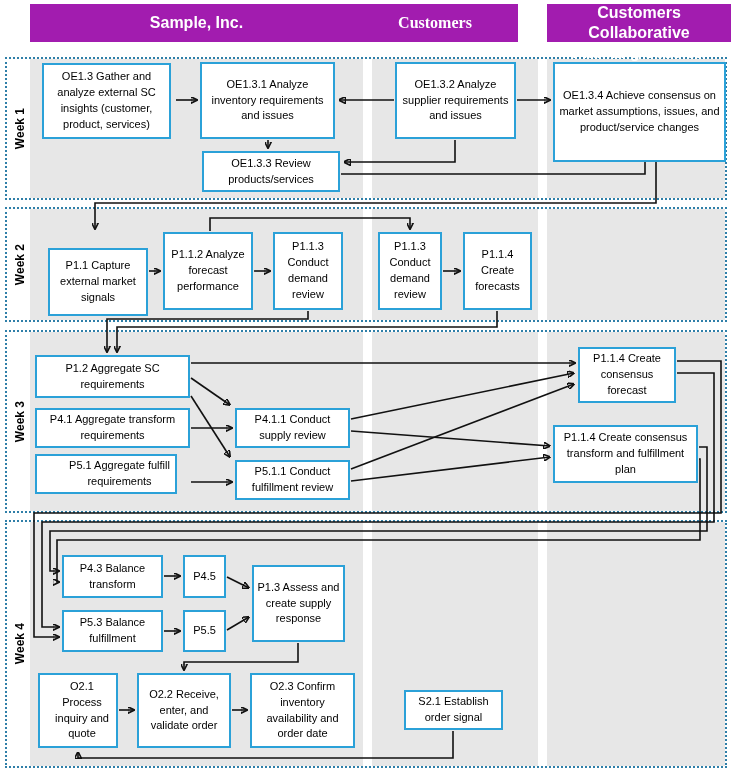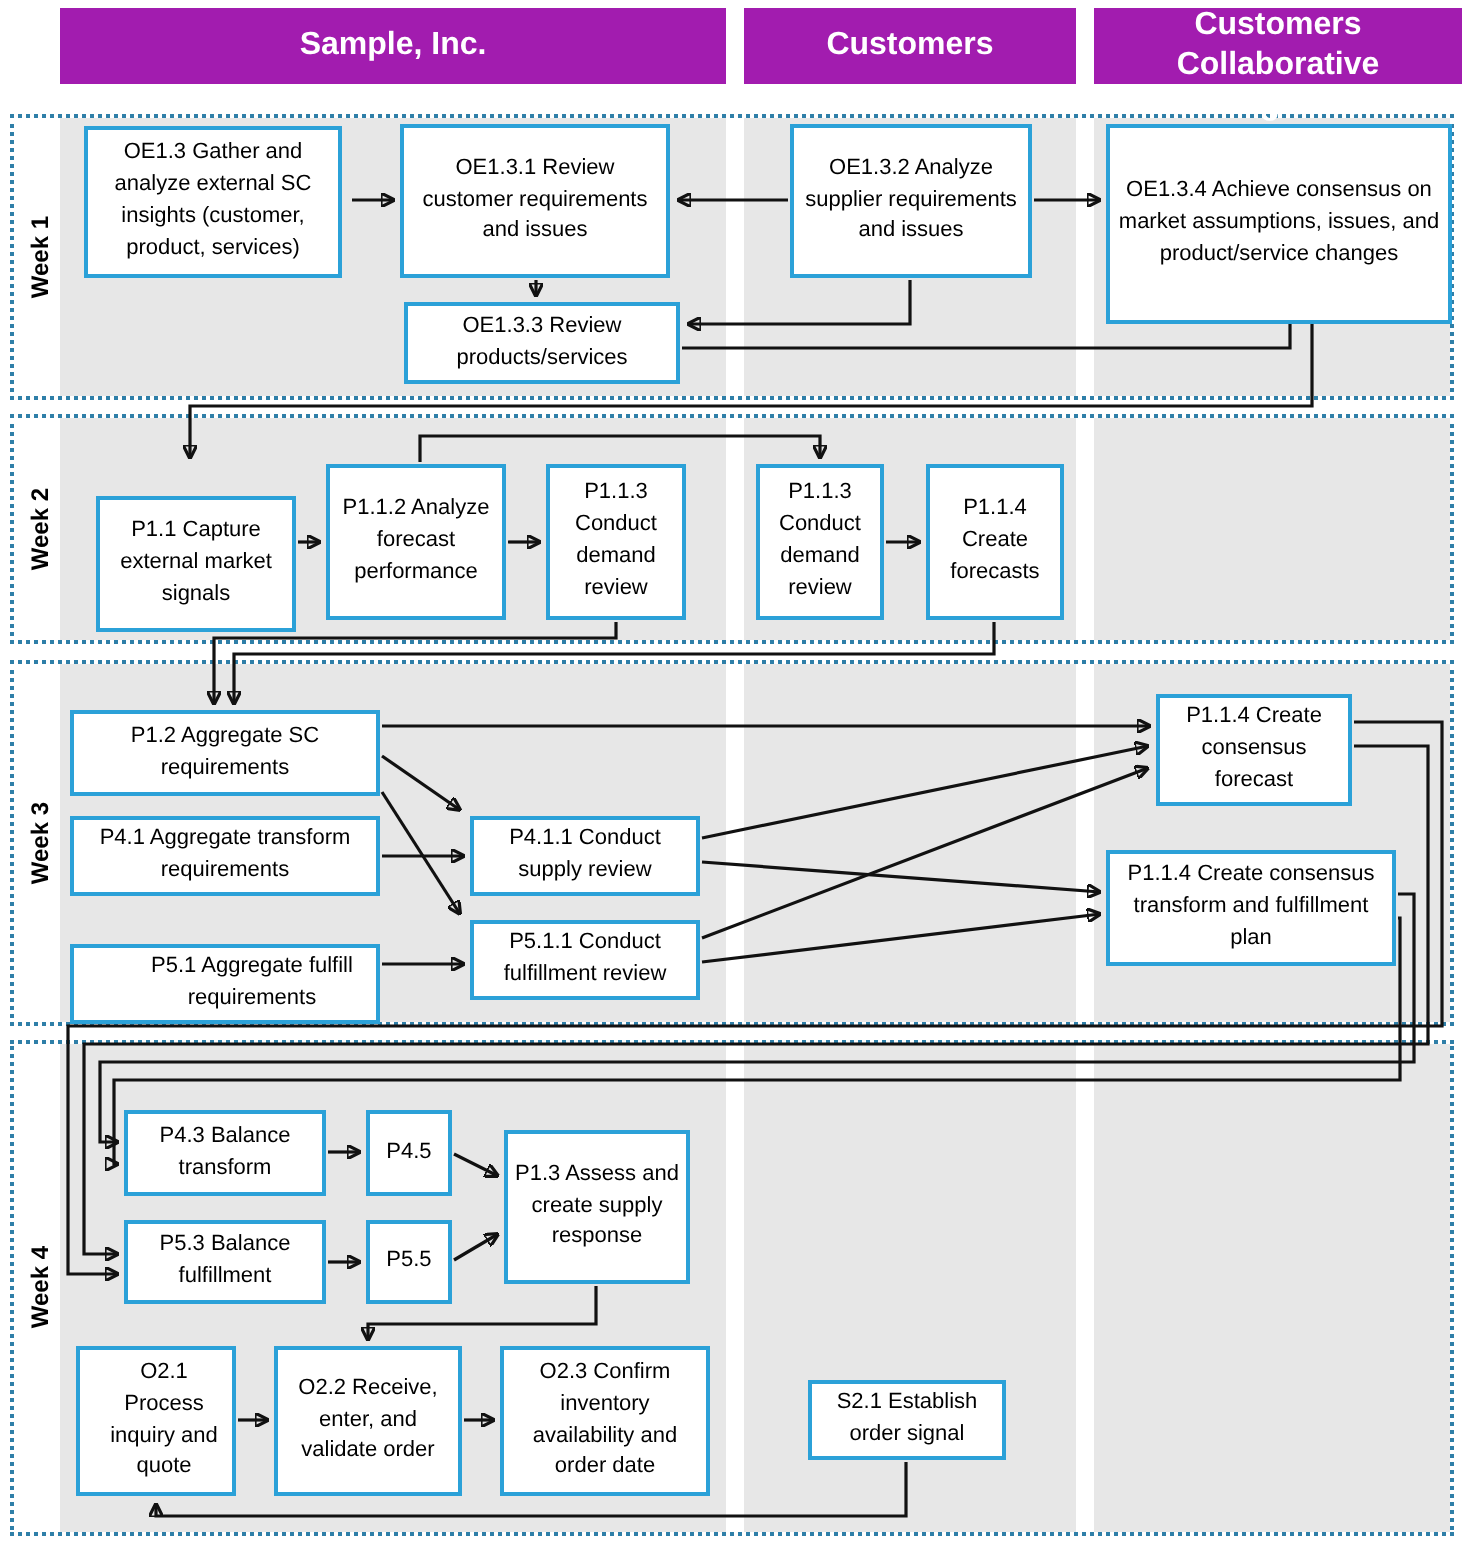--- a/index.html
+++ b/index.html
@@ -35,21 +35,21 @@
   }
   #edges{position:absolute;left:0;top:0;z-index:2;}
   #edges path{fill:none;stroke:#111;stroke-width:1.6px;}
 </style>
 </head>
 <body>
 
 <div id="stage">
 
   <div class="colhead" style="left:30px;width:333px;">Sample, Inc.</div>
-  <div class="colhead" style="left:372px;width:166px;">Customers</div>
+  <div class="colhead" style="left:352px;width:166px;font-family:Liberation Serif, serif;">Customers</div>
   <div class="colhead" style="left:547px;width:184px;">Sample, Inc., and Customers Collaborative Planning Session</div>
 
   <div class="weekrow" style="top:57px;height:143px;">
     <div class="band b1"></div>
     <div class="band b2"></div>
     <div class="band b3"></div>
     <div class="weeklabel">
         <span>Week 1</span>
       </div>
   </div>
@@ -114,34 +114,34 @@
     <path d="M227,577 L249,588" marker-end="url(#ah)"></path>
     <path d="M164,631 H180" marker-end="url(#ah)"></path>
     <path d="M227,630 L249,617" marker-end="url(#ah)"></path>
     <path d="M298,643 V662 H184 V670" marker-end="url(#ah)"></path>
     <path d="M119,710 H134" marker-end="url(#ah)"></path>
     <path d="M232,710 H247" marker-end="url(#ah)"></path>
     <path d="M453,731 V758 H78 V752" marker-end="url(#ah)"></path>
   </svg>
 
   <div class="node" style="left:42px;top:63px;width:129px;height:76px;">OE1.3 Gather and analyze external SC insights (customer, product, services)</div>
-  <div class="node" style="left:200px;top:62px;width:135px;height:77px;">OE1.3.1 Review customer requirements and issues</div>
+  <div class="node" style="left:200px;top:62px;width:135px;height:77px;">OE1.3.1 Analyze inventory requirements and issues</div>
   <div class="node" style="left:395px;top:62px;width:121px;height:77px;">OE1.3.2 Analyze supplier requirements and issues</div>
   <div class="node" style="left:553px;top:62px;width:173px;height:100px;">OE1.3.4 Achieve consensus on market assumptions, issues, and product/service changes</div>
   <div class="node" style="left:202px;top:151px;width:138px;height:41px;">OE1.3.3 Review products/services</div>
 
   <div class="node" style="left:48px;top:248px;width:100px;height:68px;padding:1px 0;">P1.1 Capture external market signals</div>
   <div class="node" style="left:163px;top:232px;width:90px;height:78px;">P1.1.2 Analyze forecast performance</div>
   <div class="node" style="left:273px;top:232px;width:70px;height:78px;">P1.1.3 Conduct demand review</div>
   <div class="node" style="left:378px;top:232px;width:64px;height:78px;">P1.1.3 Conduct demand review</div>
   <div class="node" style="left:463px;top:232px;width:69px;height:78px;">P1.1.4 Create forecasts</div>
 
   <div class="node" style="left:35px;top:355px;width:155px;height:43px;">P1.2 Aggregate SC requirements</div>
   <div class="node" style="left:35px;top:408px;width:155px;height:40px;">P4.1 Aggregate transform requirements</div>
-  <div class="node" style="left:35px;top:472px;width:155px;height:40px;padding-left:30px;">P5.1 Aggregate fulfill requirements</div>
+  <div class="node" style="left:35px;top:454px;width:142px;height:40px;padding-left:30px;">P5.1 Aggregate fulfill requirements</div>
   <div class="node" style="left:235px;top:408px;width:115px;height:40px;">P4.1.1 Conduct supply review</div>
   <div class="node" style="left:235px;top:460px;width:115px;height:40px;">P5.1.1 Conduct fulfillment review</div>
   <div class="node" style="left:578px;top:347px;width:98px;height:56px;">P1.1.4 Create consensus forecast</div>
   <div class="node" style="left:553px;top:425px;width:145px;height:58px;">P1.1.4 Create consensus transform and fulfillment plan</div>
 
   <div class="node" style="left:62px;top:555px;width:101px;height:43px;">P4.3 Balance transform</div>
   <div class="node" style="left:183px;top:555px;width:43px;height:43px;">P4.5</div>
   <div class="node" style="left:252px;top:565px;width:93px;height:77px;">P1.3 Assess and create supply response</div>
   <div class="node" style="left:62px;top:610px;width:101px;height:42px;">P5.3 Balance fulfillment</div>
   <div class="node" style="left:183px;top:610px;width:43px;height:42px;">P5.5</div>

